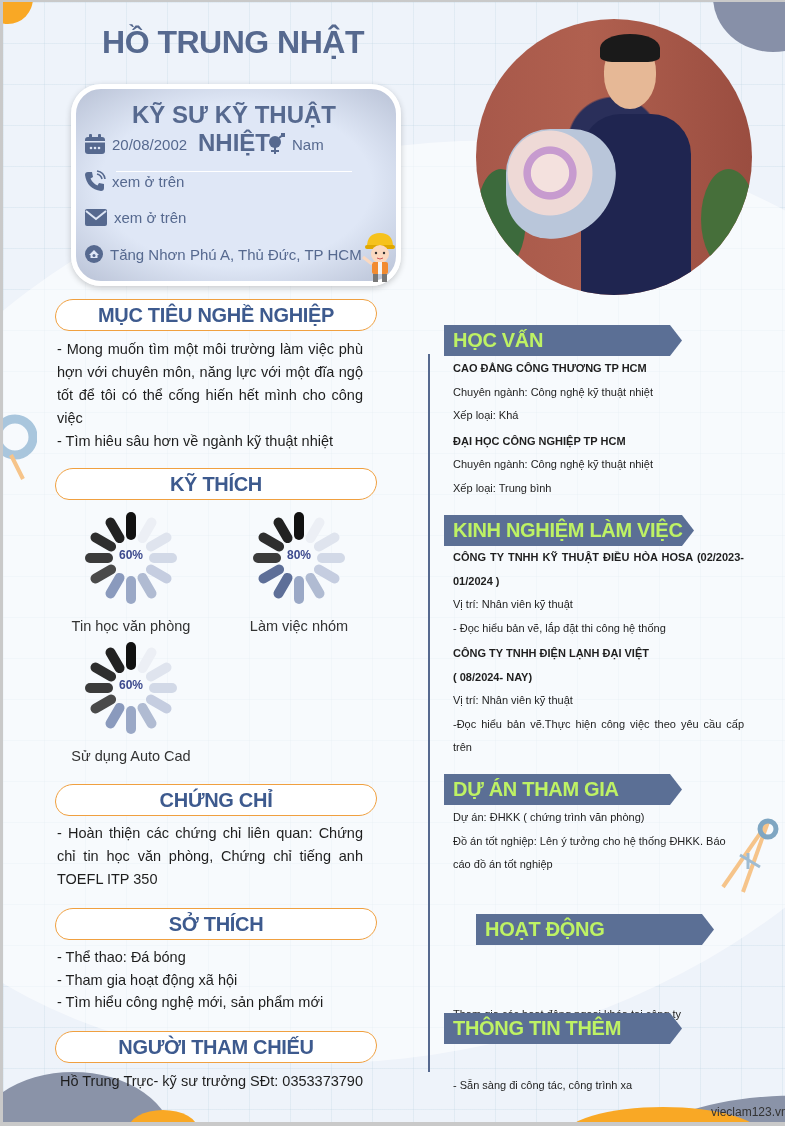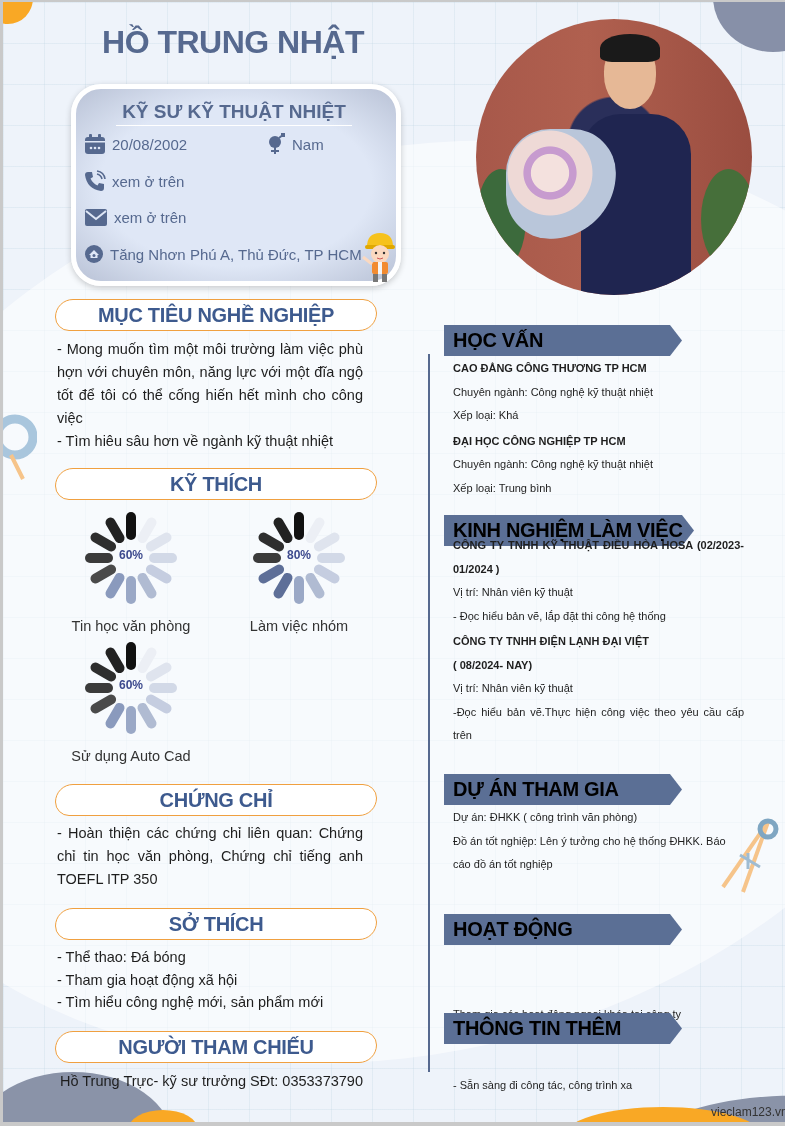--- a/index.html
+++ b/index.html
@@ -33,21 +33,21 @@
     font-size: 32px; font-weight: 700; color: #56698f; letter-spacing: -0.5px;
   }
   .info-card {
     position: absolute; left: 68px; top: 82px; width: 330px; height: 202px;
     border: 5px solid #ffffff; border-radius: 30px;
     background: radial-gradient(ellipse at center, #dfe7f6 60%, #b9c2d6 100%);
     box-shadow: 0 2px 6px rgba(0,0,0,0.2);
   }
   .info-card .title {
     position: absolute; left: 40px; top: 12px; width: 236px; text-align: center;
-    font-size: 19px; font-weight: 700; color: #56698f; padding-bottom: 2px;
+    font-size: 24px; font-weight: 700; color: #56698f; padding-bottom: 14px;
     border-bottom: 1px solid #ffffff;
   }
   .info-row { position: absolute; display: flex; align-items: center; gap: 6px; font-size: 15px; color: #56698f; }
   .icon svg { display: block; }
   .mascot { position: absolute; left: 285px; top: 142px; width: 36px; height: 52px; }
 
   .photo {
     position: absolute; left: 473px; top: 17px; width: 276px; height: 276px; border-radius: 50%;
     background: radial-gradient(circle at 50% 45%, #2a2f5a 0 22%, transparent 23%),
       linear-gradient(90deg, #a7584a 0%, #b0604f 40%, #9a4d40 100%);
@@ -71,21 +71,21 @@
 
   .skill { position: absolute; width: 150px; text-align: center; }
   .skill .spinner { position: relative; width: 92px; height: 92px; margin: 0 auto; }
   .skill .spinner .bar { position: absolute; left: 41px; top: 0; width: 10px; height: 28px; border-radius: 5px; transform-origin: 5px 46px; }
   .skill .spinner .pct { position: absolute; left: 0; top: 36px; width: 92px; text-align: center; font-size: 12px; color: #3d4a8e; font-weight: bold; }
   .skill .label { margin-top: 14px; font-size: 14.5px; color: #333; }
 
   .timeline { position: absolute; left: 425px; top: 352px; width: 1.5px; height: 718px; background: #56698f; }
   .sec-head-right {
     position: absolute; left: 441px; height: 31px; padding-left: 9px;
-    font-size: 20px; font-weight: 700; color: #000000; line-height: 31px;
+    font-size: 20px; font-weight: 700; color: #bef264; line-height: 31px;
     background: #5b6f95;
     clip-path: polygon(0 0, calc(100% - 12px) 0, 100% 50%, calc(100% - 12px) 100%, 0 100%);
     letter-spacing: -0.3px;
   }
   .rblock { position: absolute; left: 450px; width: 291px; font-size: 11px; line-height: 23.5px; color: #1e1e1e; }
   .rblock .strong { font-weight: 700; text-align: justify; }
   .rblock .just { text-align: justify; }
 
   .deco-compass { position: absolute; left: 715px; top: 815px; }
   .deco-pin { position: absolute; left: 0; top: 405px; }
@@ -282,45 +282,45 @@
   <div class="rblock" style="top:355px;">
     <div class="strong">CAO ĐẲNG CÔNG THƯƠNG TP HCM</div>
     <div>Chuyên ngành: Công nghệ kỹ thuật nhiệt</div>
     <div>Xếp loại: Khá</div>
     <div class="strong" style="margin-top:2px;">ĐẠI HỌC CÔNG NGHIỆP TP HCM</div>
     <div>Chuyên ngành: Công nghệ kỹ thuật nhiệt</div>
     <div>Xếp loại: Trung bình</div>
   </div>
 
   <div class="sec-head-right" style="top:513px; width:250px;">KINH NGHIỆM LÀM VIỆC</div>
-  <div class="rblock" style="top:532px;">
+  <div class="rblock" style="top:544px;">
     <div class="strong">CÔNG TY TNHH KỸ THUẬT ĐIỀU HÒA HOSA (02/2023- 01/2024 )</div>
     <div>Vị trí: Nhân viên kỹ thuật</div>
     <div>- Đọc hiểu bản vẽ, lắp đặt thi công hệ thống</div>
     <div class="strong" style="margin-top:2px;">CÔNG TY TNHH ĐIỆN LẠNH ĐẠI VIỆT</div>
     <div class="strong">( 08/2024- NAY)</div>
     <div>Vị trí: Nhân viên kỹ thuật</div>
     <div class="just">-Đọc hiểu bản vẽ.Thực hiện công việc theo yêu cầu cấp trên</div>
   </div>
 
   <div class="sec-head-right" style="top:772px; width:238px;">DỰ ÁN THAM GIA</div>
   <div class="rblock" style="top:804px;">
-    <div>Dự án: ĐHKK ( công trình văn phòng)</div>
+    <div>Dự án: ĐHKK ( chứng trình văn phòng)</div>
     <div>Đồ án tốt nghiệp: Lên ý tưởng cho hệ thống ĐHKK. Báo cáo đồ án tốt nghiệp</div>
   </div>
 
   <div class="deco-compass">
     <svg width="70" height="80" viewBox="0 0 70 80">
         <path d="M50 5 L5 70" stroke="#f6c48a" stroke-width="4"></path>
         <path d="M50 5 L25 75" stroke="#f6c48a" stroke-width="4"></path>
         <circle cx="50" cy="12" r="8" fill="none" stroke="#7fa6c2" stroke-width="5"></circle>
         <path d="M22 38 L42 50 M30 36 L30 52" stroke="#9fbcd2" stroke-width="3"></path>
       </svg>
   </div>
 
-  <div class="sec-head-right" style="top:912px; width:238px;">HOẠT ĐỘNG</div>
+  <div class="sec-head-right" style="top:912px; width:238px;margin-left:32px;">HOẠT ĐỘNG</div>
   <div class="rblock just" style="top:981px;margin-top:20px;">Tham gia các hoạt động ngoại khóa tại công ty</div>
 
   <div class="sec-head-right" style="top:1011px; width:238px;">THÔNG TIN THÊM</div>
   <div class="rblock" style="top:1072px;">- Sẵn sàng đi công tác, công trình xa</div>
 
   <div class="footer-brand">vieclam123.vn</div>
 </div>
 
 </body></html>

